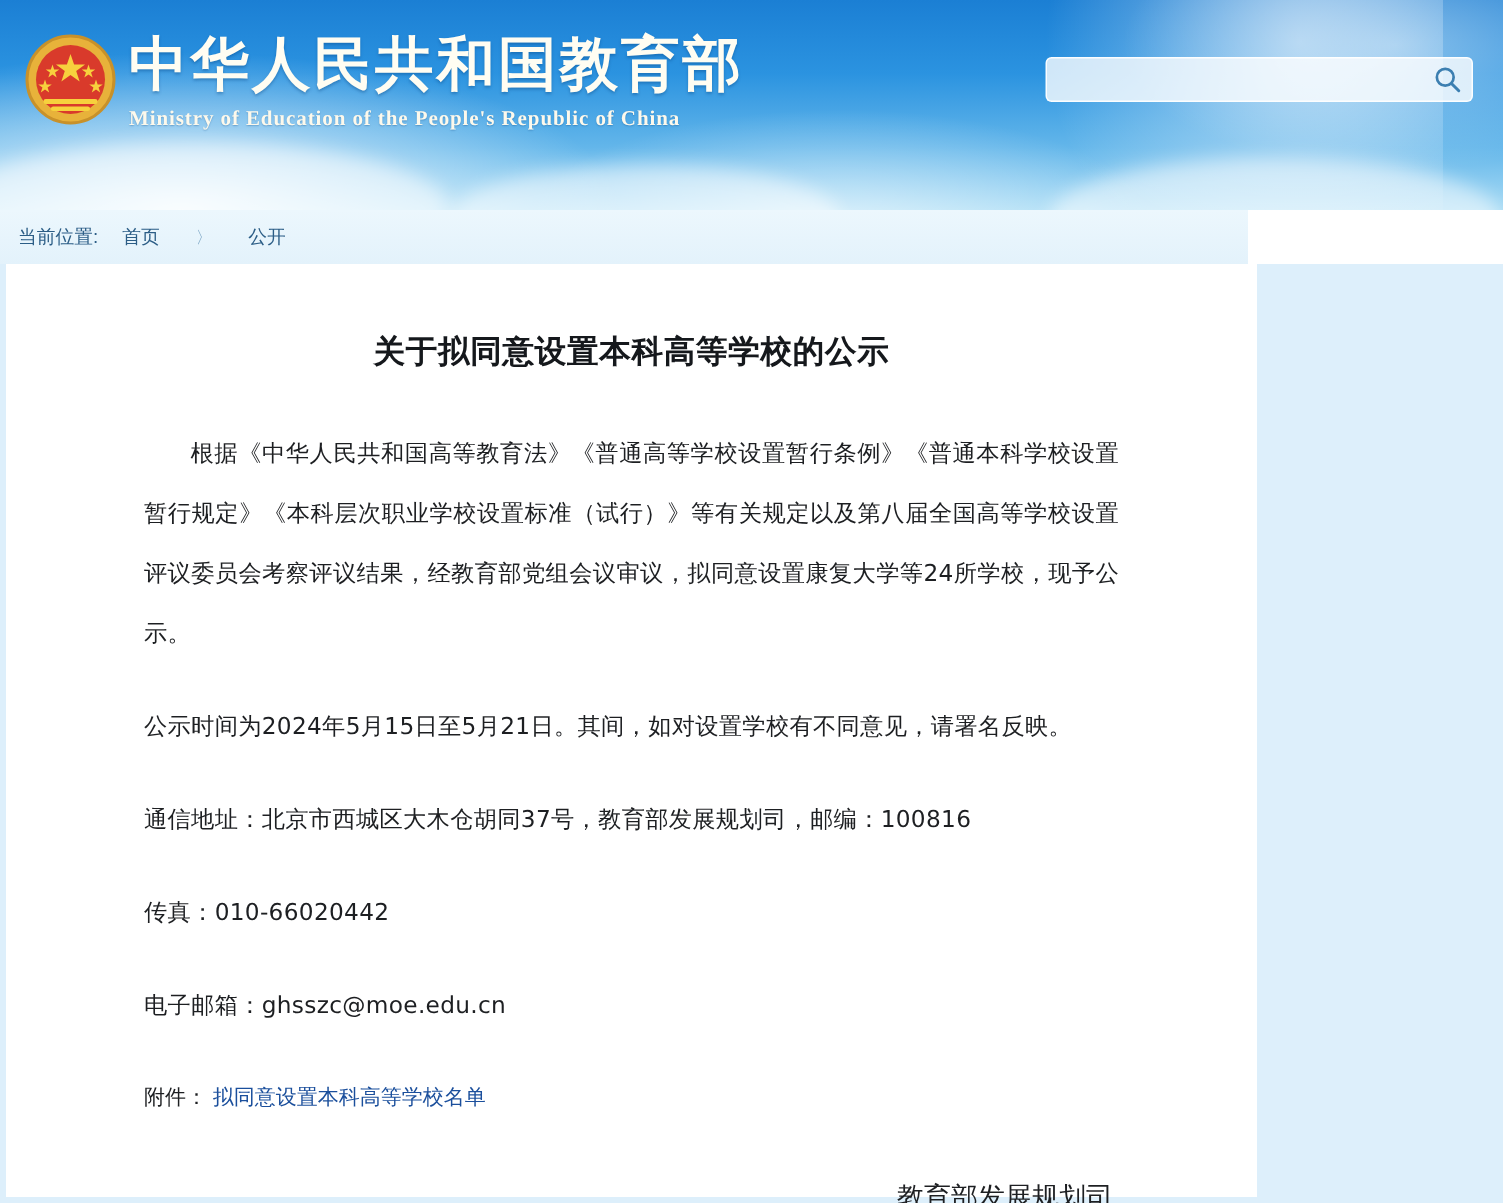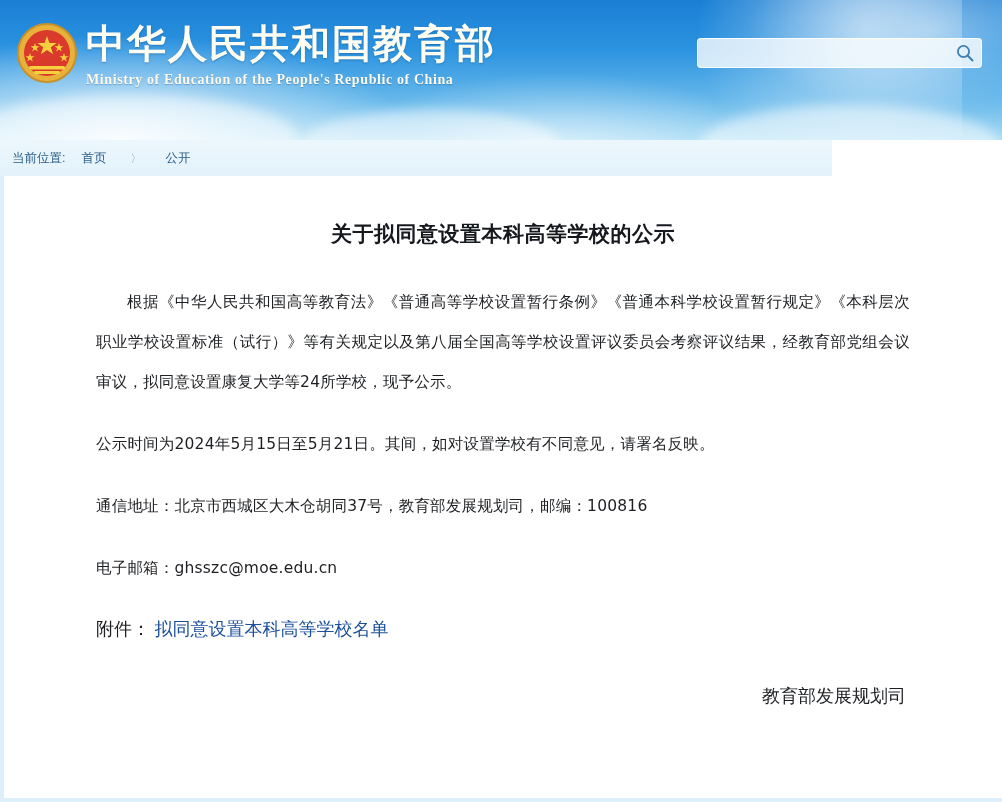--- a/index.html
+++ b/index.html
@@ -142,21 +142,21 @@
   
   .page-wrap {
     position: relative;
     width: 1002px;
     height: 626px;
     background: #ddeffb;
     box-sizing: border-box;
     padding: 0 4px 4px 4px;
   }
   .card {
-    width: 998px;
+    width: 834px;
     height: 622px;
     background: #ffffff;
     box-sizing: border-box;
     padding: 44px 92px 0 92px;
     position: relative;
   }
 
   .doc-title {
     font-family: "DejaVu Sans", sans-serif;
     font-size: 21px;
@@ -172,22 +172,22 @@
     font-size: 15.5px;
     color: #1d1f22;
     line-height: 40px;
     letter-spacing: 0.2px;
     margin: 0 0 22px 0;
     text-align: justify;
   }
   .doc-p.indent { text-indent: 2em; }
 
   .attach-row {
-    font-family: Liberation Serif, serif;
-    font-size: 18px;
+    font-family: Liberation Sans, sans-serif;
+    font-size: 14px;
     color: #1d1f22;
     line-height: 38px;
     margin: 0 0 22px 0;
   }
   .attach-link {
     color: #1b4f9c;
     text-decoration: none;
   }
   .signature {
     font-family: "DejaVu Sans", sans-serif;
@@ -249,20 +249,21 @@
 </div>
 
 <div class="page-wrap">
   <div class="card">
 
     <div class="doc-title">关于拟同意设置本科高等学校的公示</div>
 
     <p class="doc-p indent">根据《中华人民共和国高等教育法》《普通高等学校设置暂行条例》《普通本科学校设置暂行规定》《本科层次职业学校设置标准（试行）》等有关规定以及第八届全国高等学校设置评议委员会考察评议结果，经教育部党组会议审议，拟同意设置康复大学等24所学校，现予公示。</p>
     <p class="doc-p">公示时间为2024年5月15日至5月21日。其间，如对设置学校有不同意见，请署名反映。</p>
     <p class="doc-p">通信地址：北京市西城区大木仓胡同37号，教育部发展规划司，邮编：100816</p>
+    <p class="doc-p">传真：010-66020442</p>
     <p class="doc-p">电子邮箱：ghsszc@moe.edu.cn</p>
 
     <div class="attach-row">
       <span>附件：</span>
       <a class="attach-link" href="#">拟同意设置本科高等学校名单</a>
     </div>
 
     <div class="signature">教育部发展规划司</div>
   </div>
 </div>

